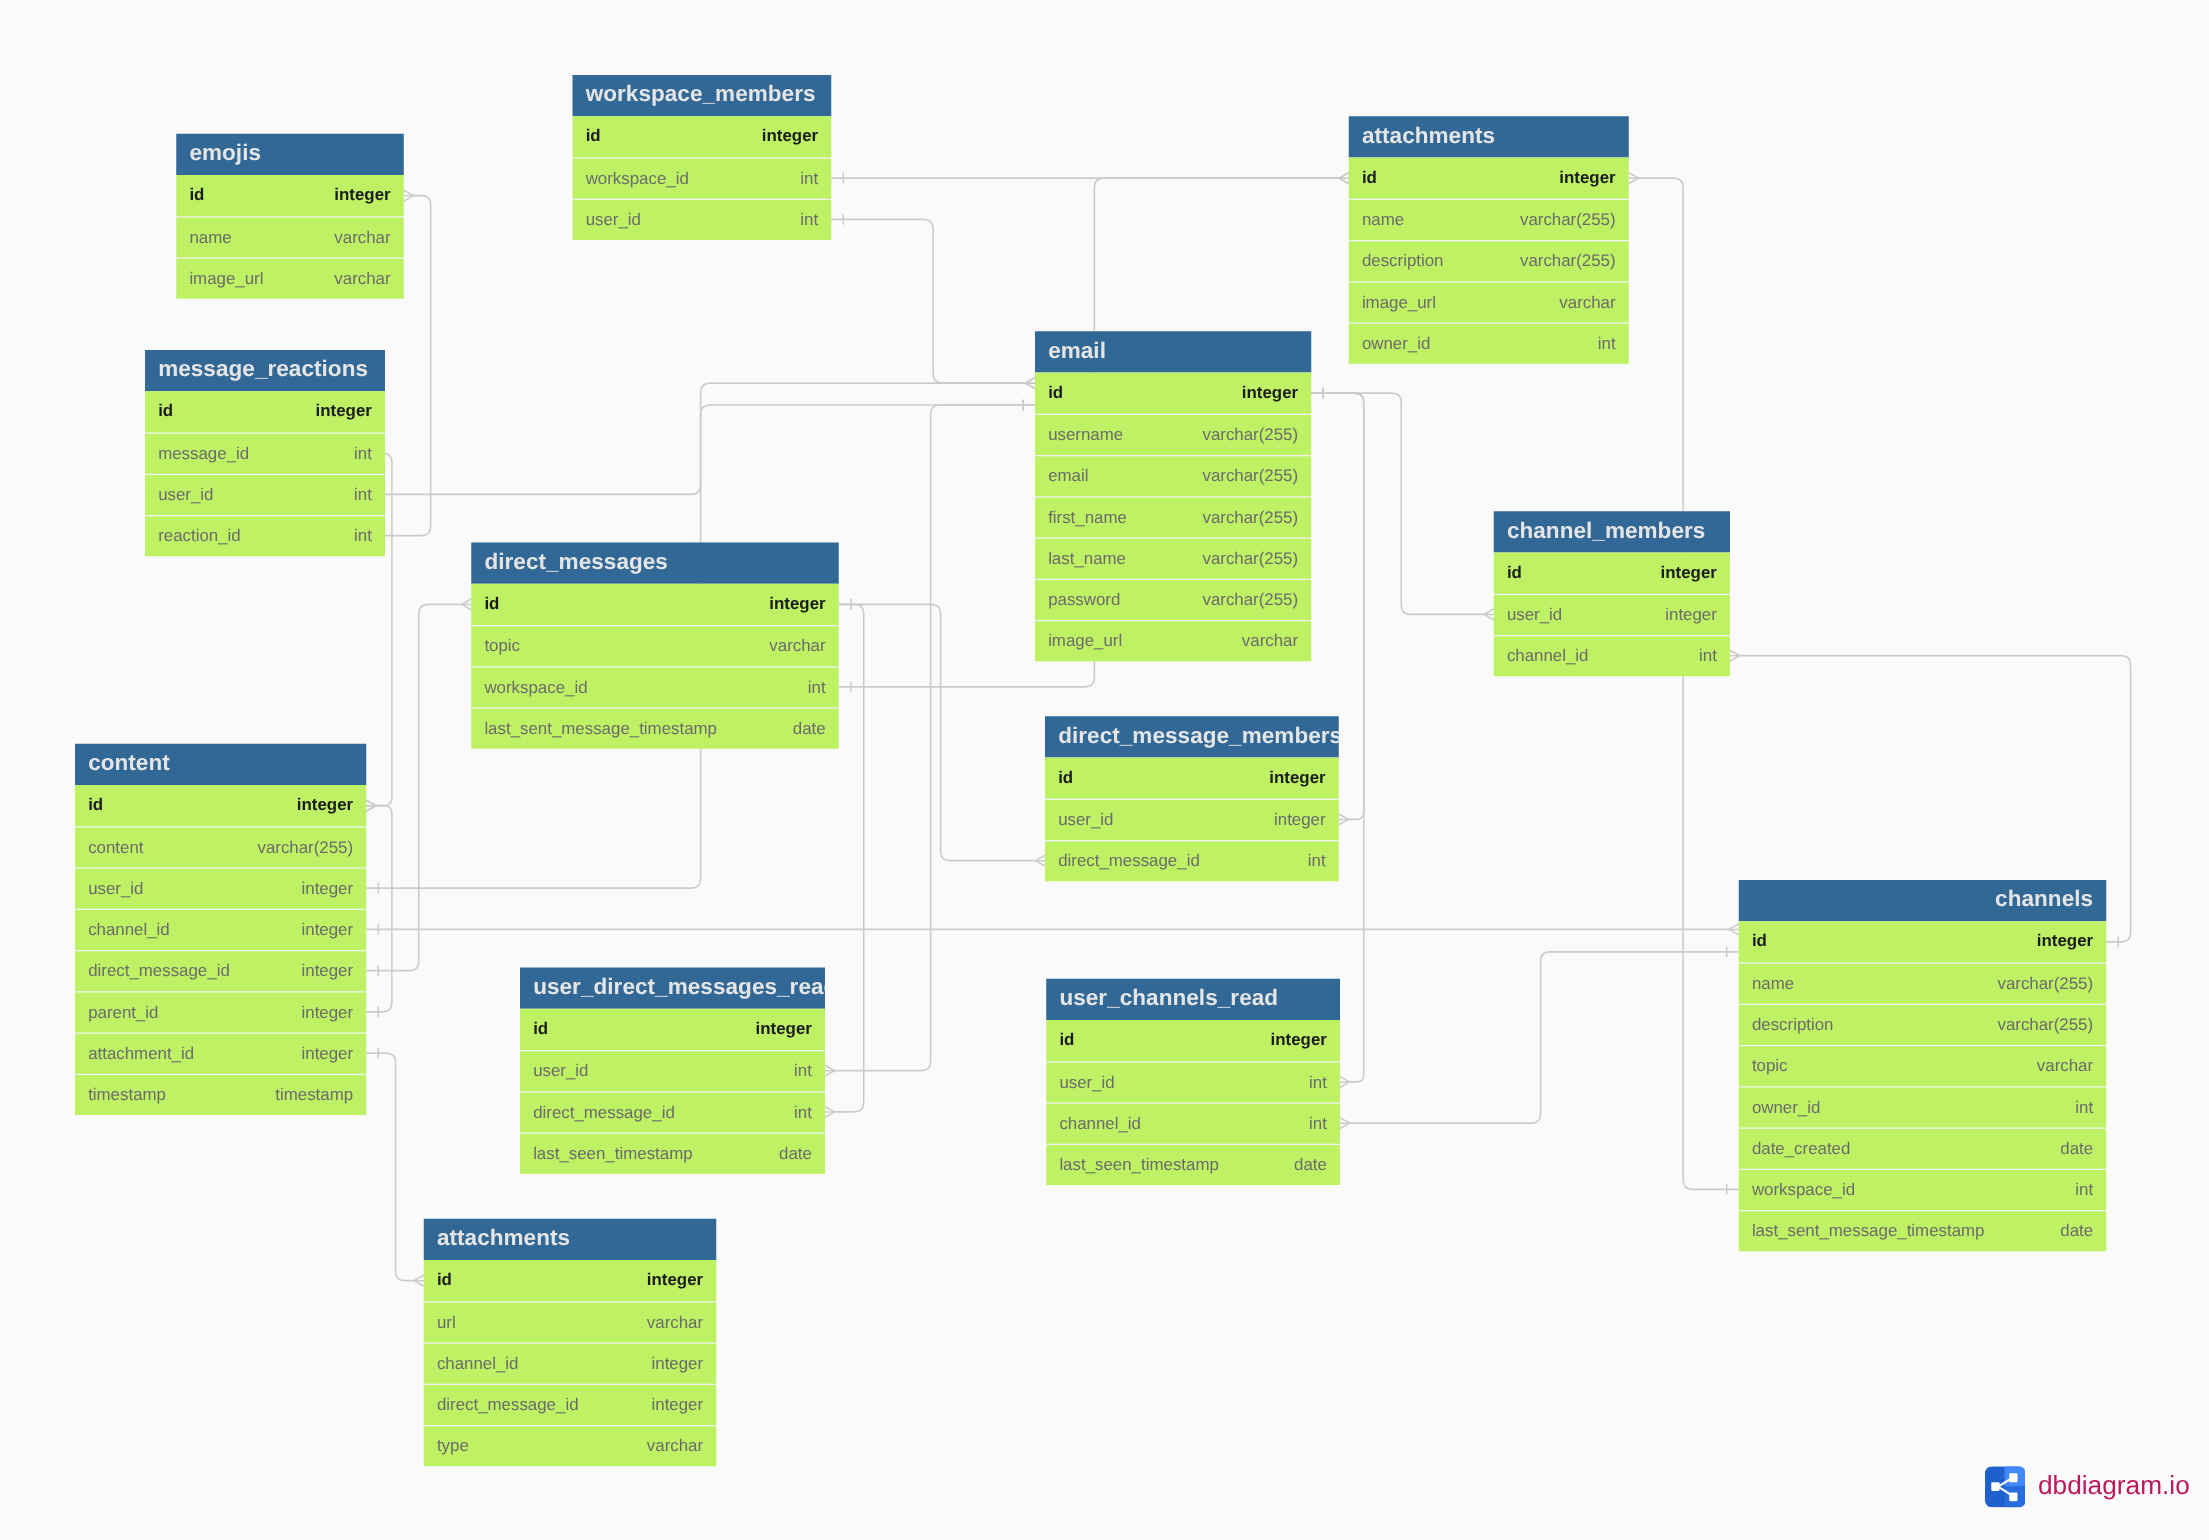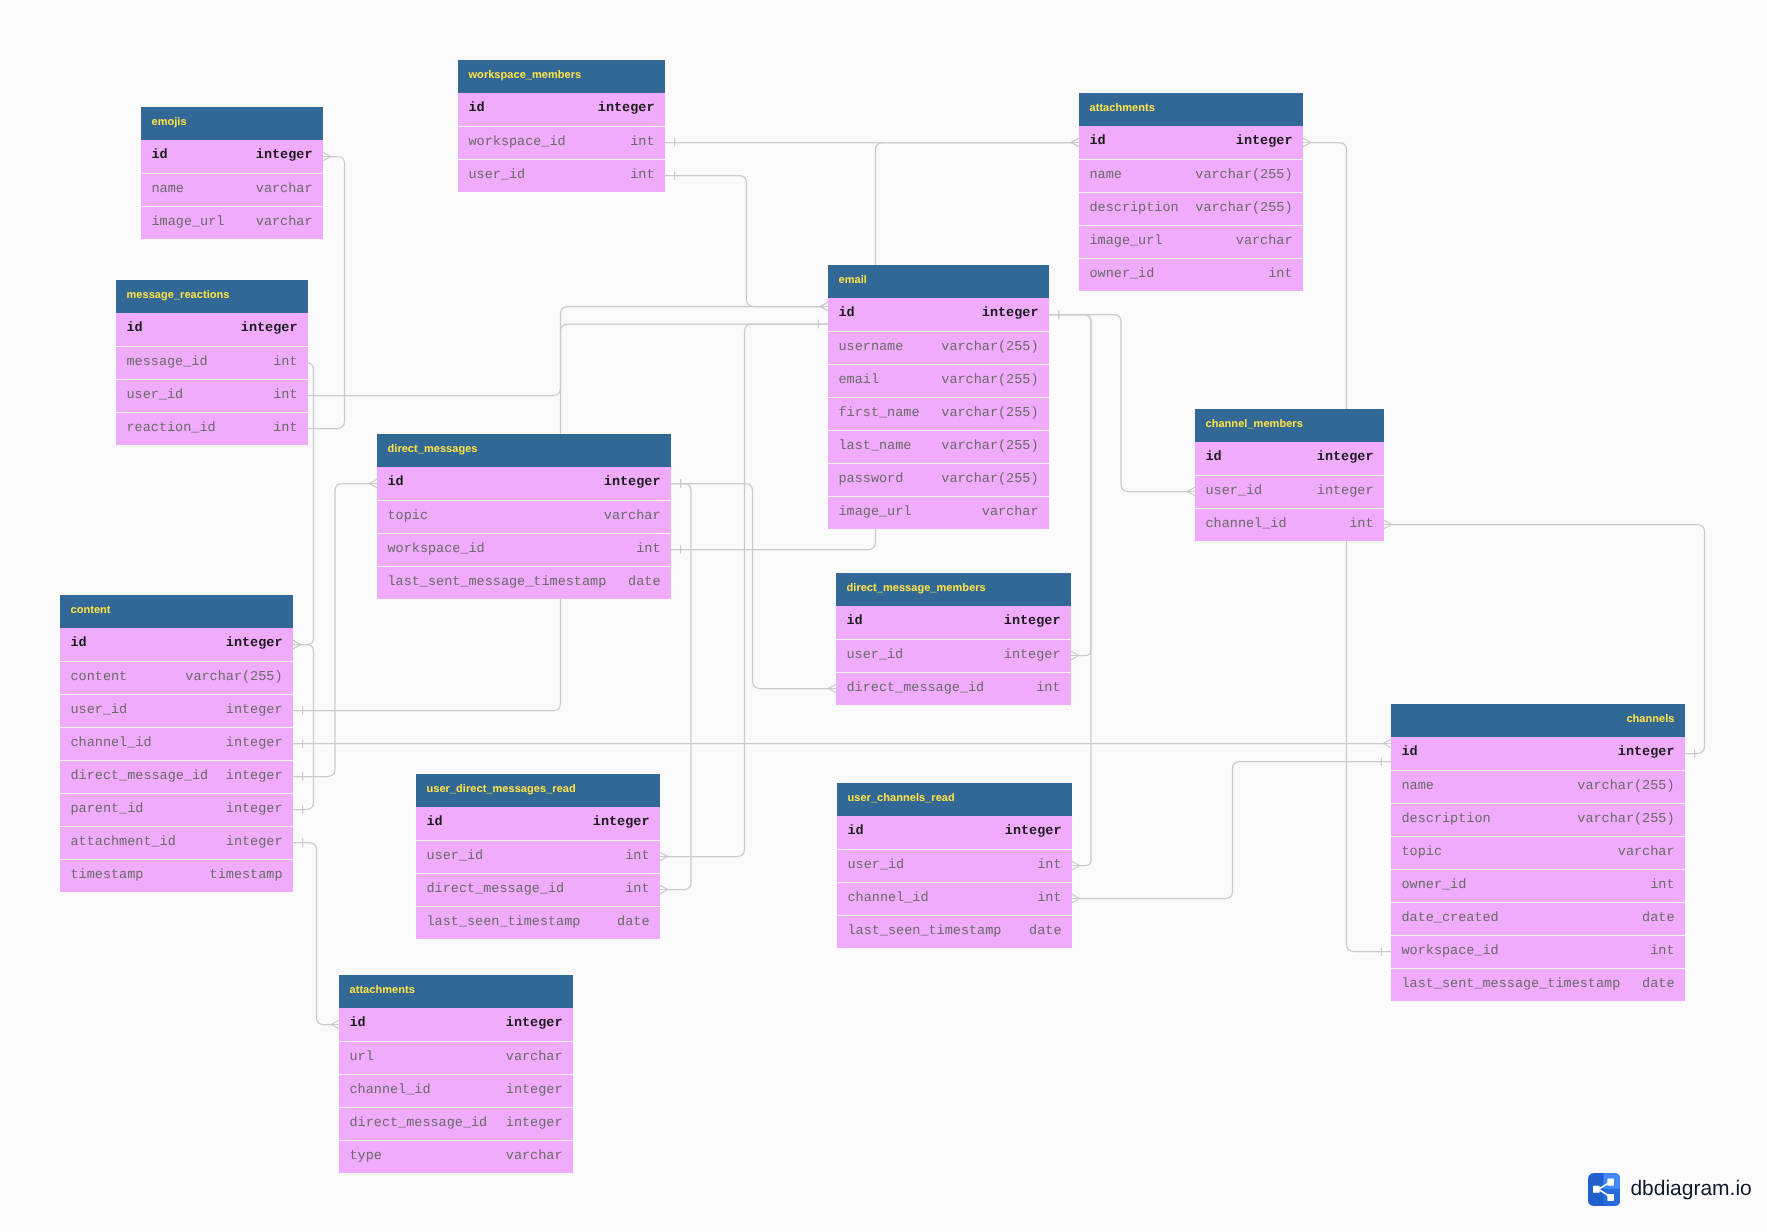--- a/index.html
+++ b/index.html
@@ -8,37 +8,37 @@
     width:1767px;height:1232px;overflow:hidden;
     background:#fafafa;
     font-family:"Liberation Sans", sans-serif;
     -webkit-font-smoothing:antialiased;
     text-rendering:geometricPrecision;
   }
   #canvas{position:absolute;left:0;top:0;width:1767px;height:1232px;}
   #edges{position:absolute;left:0;top:0;width:1767px;height:1232px;pointer-events:none;}
   .table{position:absolute;box-sizing:border-box;}
   .tbl-head{
-    background:#316896;color:#fde047;font-weight:bold;font-size:11px;
+    background:#316896;color:#e5e5e5;font-weight:bold;font-size:18px;
     height:33px;line-height:31px;padding:0 10.5px;box-sizing:border-box;
     letter-spacing:0.05px;overflow:hidden;white-space:nowrap;
   }
-  .tbl-body{background:#f0abfc;font-family:Liberation Mono, monospace;}
+  .tbl-body{background:#bef264;}
   .row{
     display:flex;justify-content:space-between;align-items:center;
     height:33px;padding:0 10.5px;box-sizing:border-box;font-size:13.5px;
     color:#6b6b6b;white-space:nowrap;
     border-top:1px solid #f3f3f3;
   }
   .row:first-child{border-top:none;}
   .row.pk{color:#1c1c1c;font-weight:bold;}
   .row .fname, .row .ftype{position:relative;top:-1px;}
   #logo{position:absolute;display:flex;align-items:center;}
   #logo .mark{width:32.3px;height:33px;display:block;}
-  #logo .wordmark{font-size:21px;color:#0f172a;margin-left:10.5px;line-height:1;
+  #logo .wordmark{font-size:21px;color:#be185d;margin-left:10.5px;line-height:1;
      position:relative;top:-1px;
      font-family:"Liberation Sans", sans-serif;}
 </style>
 </head>
 <body>
 
 <div id="canvas">
   <svg id="edges">
       <path d="M 330.8 156.5 L 337.65 156.5 Q 344.5 156.5 344.5 163.35 L 344.5 421 Q 344.5 428.5 337 428.5 L 294 428.5" fill="none" stroke="#cbcbcb" stroke-width="1.25"></path>
       <g>

